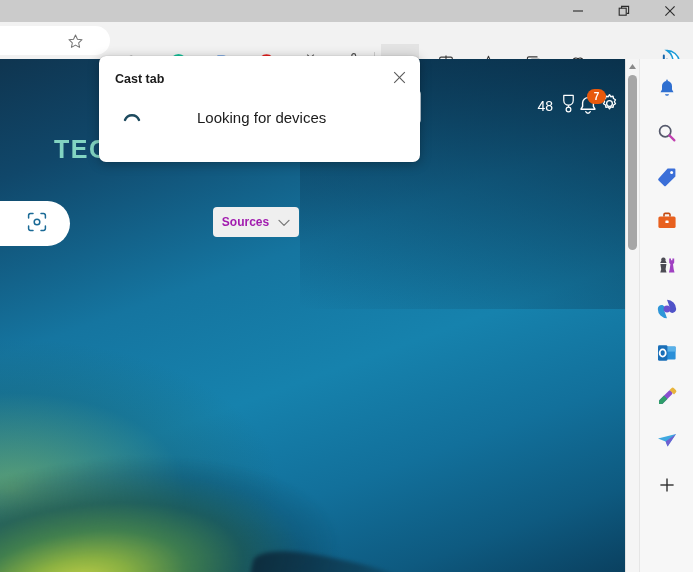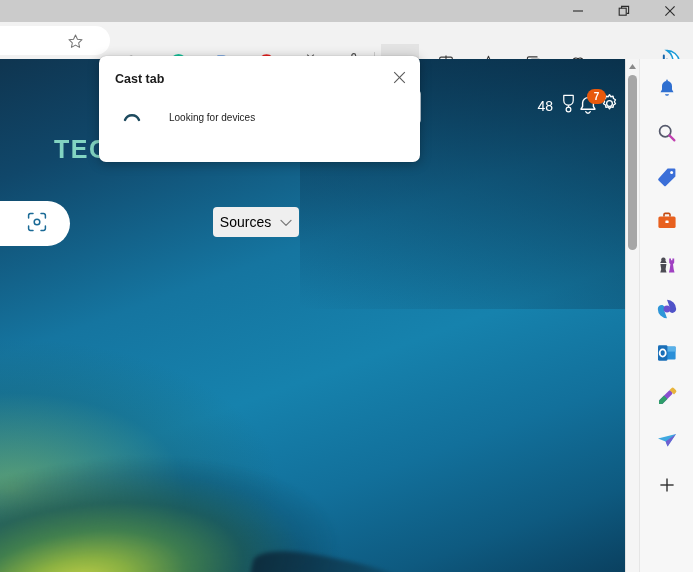--- a/index.html
+++ b/index.html
@@ -75,24 +75,24 @@
   .sb-item svg,.sb-item .em{display:block;}
 
   
   .dialog{position:absolute;left:99px;top:56px;width:321px;height:106px;background:#ffffff;border-radius:7px;
     box-shadow:0 2px 12px rgba(0,0,0,0.28), 0 0 1px rgba(0,0,0,0.35);}
   .dlg-title{position:absolute;left:16px;top:16px;font-size:12.5px;font-weight:bold;color:#1b1b1b;}
   .dlg-close{position:absolute;right:8px;top:8px;width:26px;height:26px;display:flex;align-items:center;justify-content:center;
     border-radius:4px;color:#5a5a5a;}
   .dlg-row{position:absolute;left:16px;top:52px;display:flex;align-items:center;}
   .spinner{width:34px;height:18px;display:flex;align-items:center;justify-content:center;}
-  .dlg-row .label{font-size:10px;color:#1b1b1b;margin-left:20px;}
+  .dlg-row .label{font-size:15px;color:#1b1b1b;margin-left:48px;}
   .sources-btn{position:absolute;left:114px;top:151px;width:86px;height:30px;background:#efefef;border-radius:4px;
     display:flex;align-items:center;justify-content:center;gap:9px;}
-  .sources-btn .txt{font-size:14px;color:#000000;}
+  .sources-btn .txt{font-size:12px;color:#a21caf;font-weight:bold;}
 </style>
 </head>
 <body>
 
 <div class="app">
 
   <div class="titlebar">
     <div class="wincontrols">
       <div class="winbtn">
         <svg width="12" height="12" viewBox="0 0 12 12">

